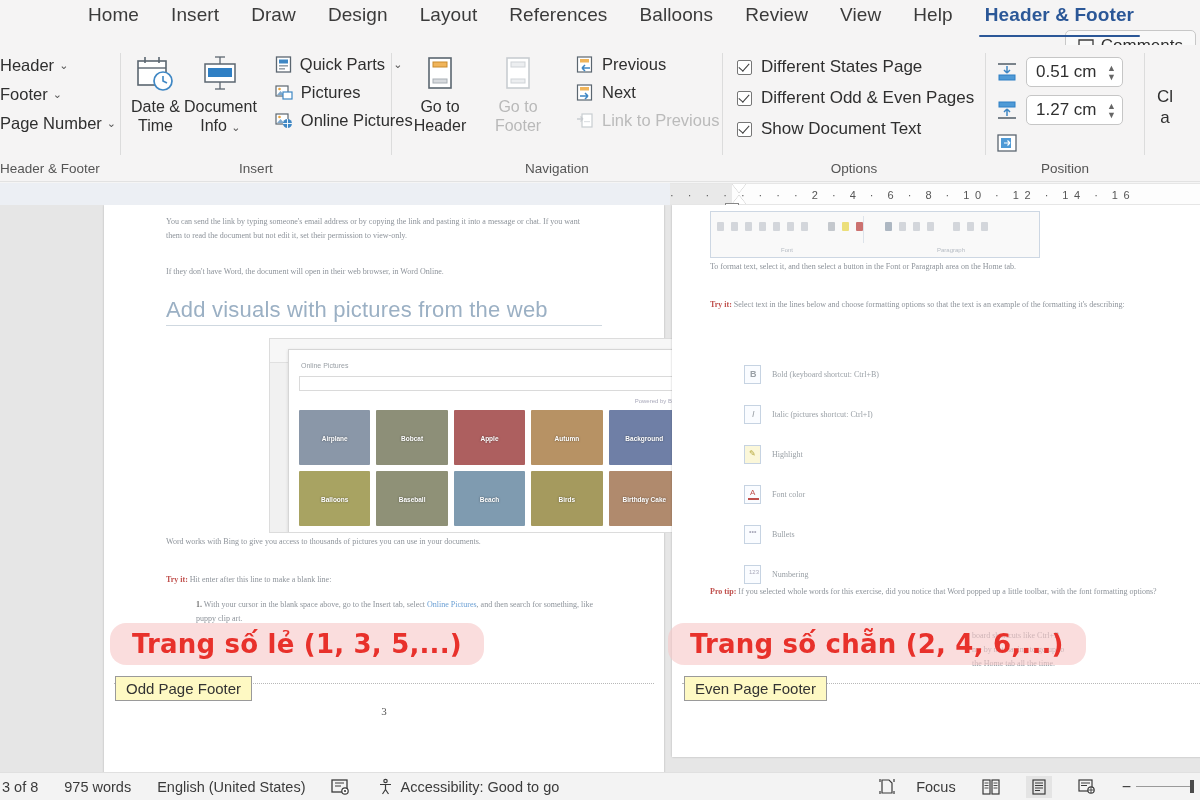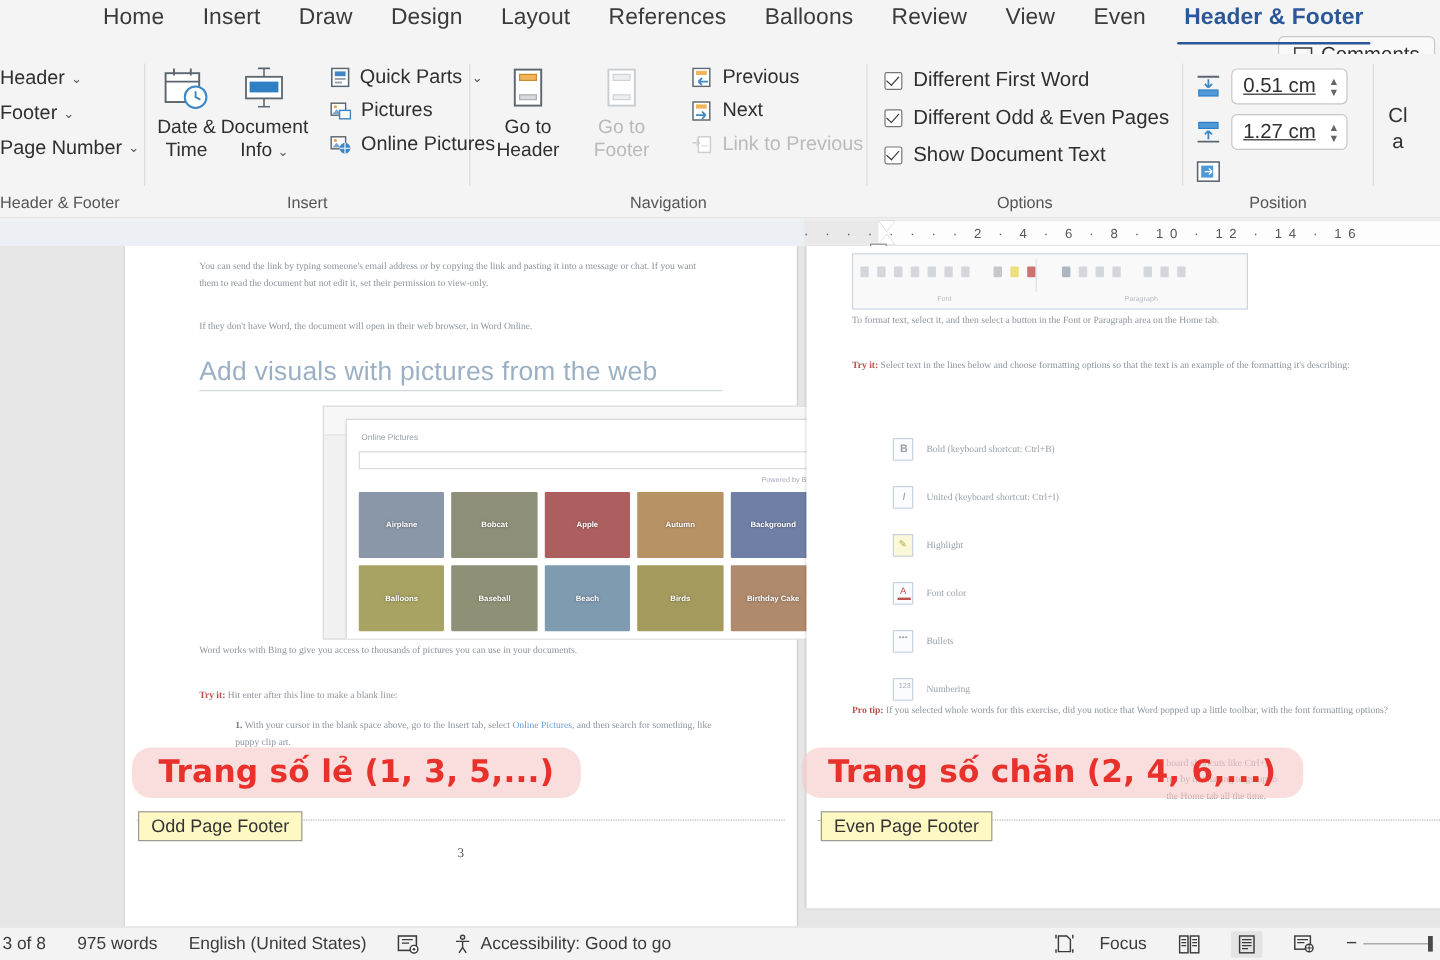--- a/index.html
+++ b/index.html
@@ -83,21 +83,21 @@
     border:solid #3b3b3b; border-width:0 1.7px 1.7px 0; transform:rotate(42deg);
   }
 
   
   .poscol{ display:flex; flex-direction:column; gap:8px; padding-top:4px; padding-left:10px; }
   .posrow{ display:flex; align-items:center; gap:8px; }
   .spin{
     display:flex; align-items:center; border:1px solid #c6c6c6; border-radius:5px;
     background:#fff; height:30px; width:97px; padding:0 6px 0 9px; font-size:17px; color:#2f2f2f;
   }
-  .spin .val{ flex:1;text-decoration:underline; }
+  .spin .val{ flex:1; }
   .spin .arrows{ display:flex; flex-direction:column; gap:1px; color:#666; font-size:9px; line-height:8px;}
 
   .g-close{ width:40px; }
   .g-close .grp-body{ align-items:center; justify-content:center; }
   .closelbl{ font-size:17px; color:#2f2f2f; text-align:center; line-height:1.25; }
 
   
   .rulerzone{
     position:absolute; left:0; top:183px; width:1200px; height:22px; background:#eceff4;
   }
@@ -219,21 +219,21 @@
     <div class="tabs">
       <div class="tab">Home</div>
       <div class="tab">Insert</div>
       <div class="tab">Draw</div>
       <div class="tab">Design</div>
       <div class="tab">Layout</div>
       <div class="tab">References</div>
       <div class="tab">Balloons</div>
       <div class="tab">Review</div>
       <div class="tab">View</div>
-      <div class="tab">Even</div>
+      <div class="tab">Help</div>
       <div class="tab active">Header &amp; Footer</div>
     </div>
     <div class="tabbar-right">
       <div class="comments-btn">
         <span>
           <svg width="16" height="14" viewBox="0 0 16 14">
               <path d="M1 1h14v9H6l-4 3V10H1z" fill="none" stroke="#3b3b3b" stroke-width="1.3"></path>
             </svg>
         </span>
         <span>Comments</span>
@@ -402,21 +402,21 @@
       <div class="grp-label">Navigation</div>
     </div>
 
     <div class="sep"></div>
 
     <div class="grp" style="width:262px">
       <div class="grp-body">
         <div class="chkcol">
           <div class="chkrow">
             <span class="chk"></span>
-            <span>Different First Word</span>
+            <span>Different States Page</span>
           </div>
           <div class="chkrow">
             <span class="chk"></span>
             <span>Different Odd &amp; Even Pages</span>
           </div>
           <div class="chkrow">
             <span class="chk"></span>
             <span>Show Document Text</span>
           </div>
         </div>
@@ -603,21 +603,21 @@
         <div class="fmtrow">
           <span class="fmtbox">
               <span style="position:absolute;left:5px;top:3px;font-size:9px;font-weight:bold;color:#9aa0a6;">B</span>
             </span>
           <span class="ftxt">Bold (keyboard shortcut: Ctrl+B)</span>
         </div>
         <div class="fmtrow">
           <span class="fmtbox">
               <span style="position:absolute;left:7px;top:3px;font-size:9px;font-style:italic;color:#9aa0a6;">I</span>
             </span>
-          <span class="ftxt">United (keyboard shortcut: Ctrl+I)</span>
+          <span class="ftxt">Italic (pictures shortcut: Ctrl+I)</span>
         </div>
         <div class="fmtrow">
           <span class="fmtbox" style="background:#fbf7d9">
               <span style="position:absolute;left:4px;top:3px;font-size:8px;color:#b6a93e;">✎</span>
             </span>
           <span class="ftxt">Highlight</span>
         </div>
         <div class="fmtrow">
           <span class="fmtbox">
               <span style="position:absolute;left:5px;top:2px;font-size:8px;color:#c0504d;">A</span>

